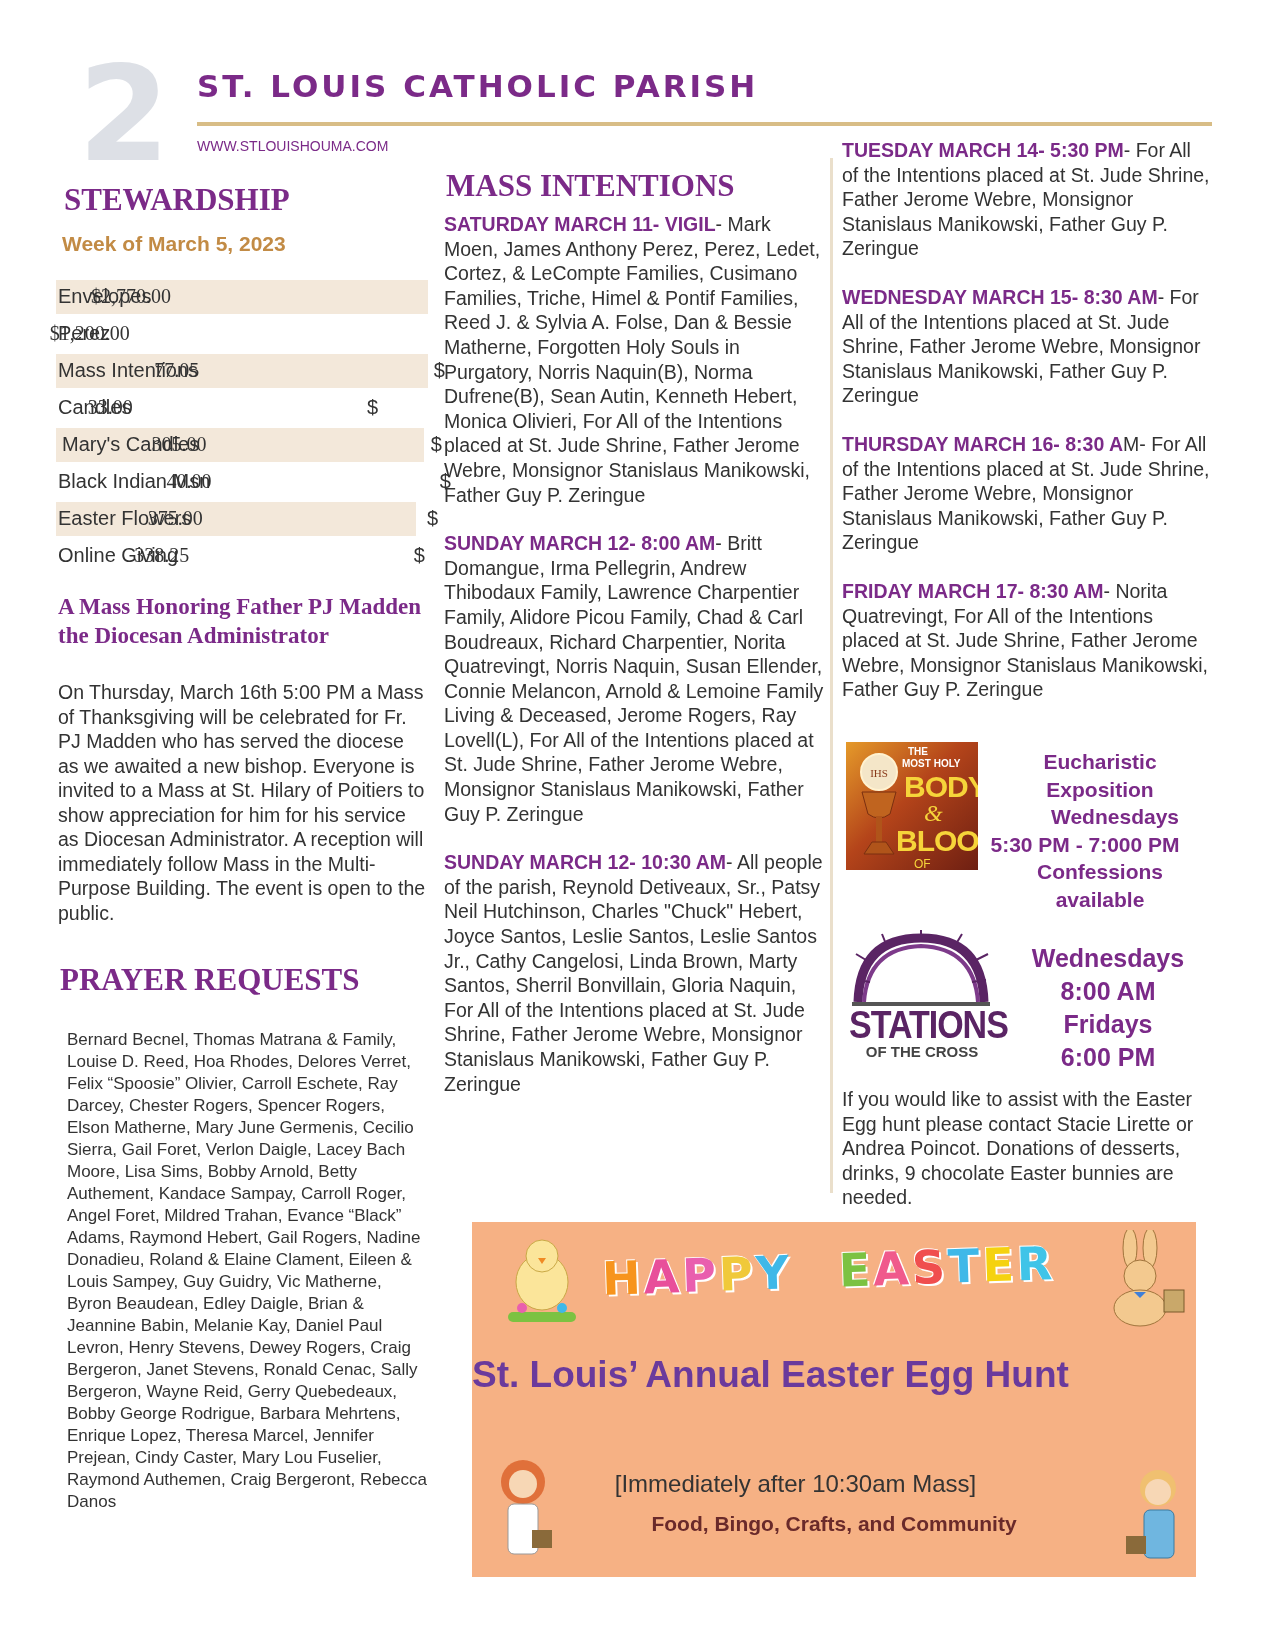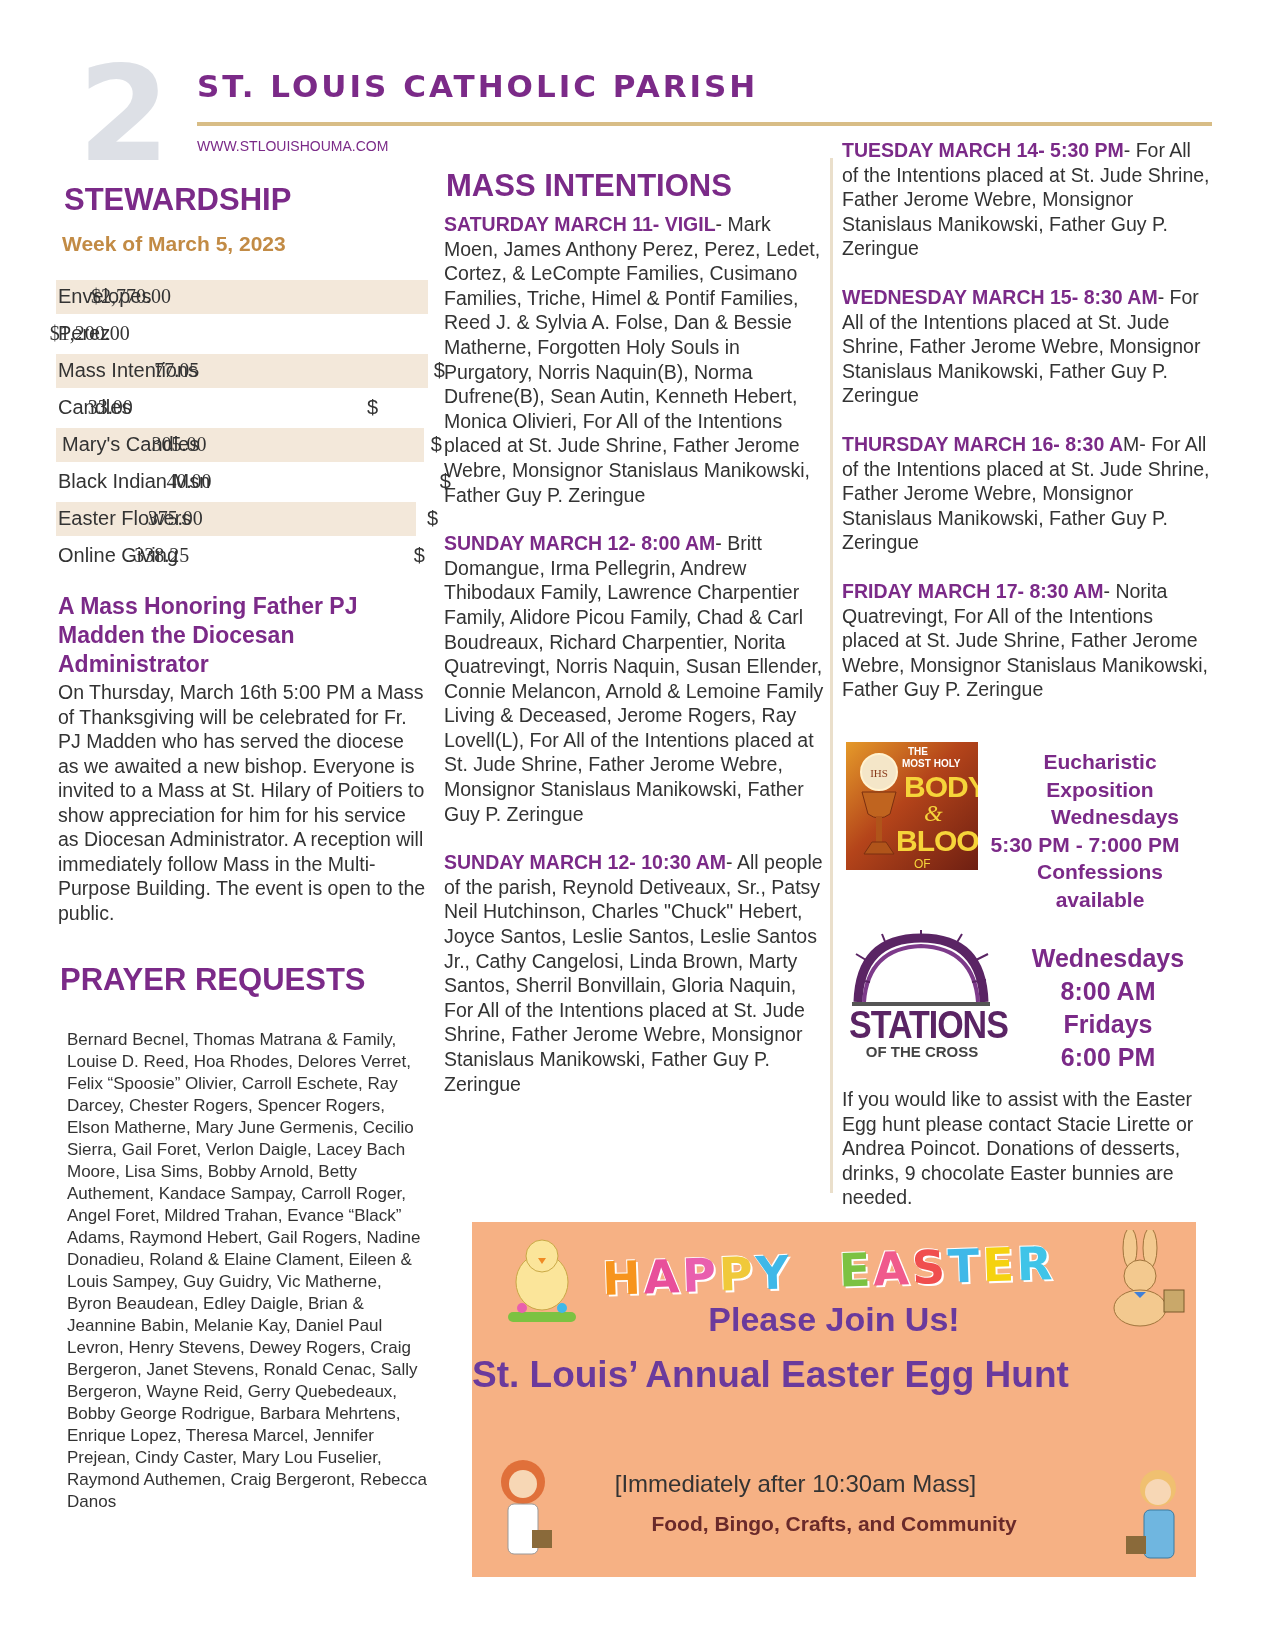--- a/index.html
+++ b/index.html
@@ -1,21 +1,21 @@
 <!DOCTYPE html>
 <html><head>
 <meta charset="utf-8">
 <style>
   html, body { margin:0; padding:0; background:#ffffff; }
   body { width:1275px; height:1650px; position:relative; overflow:hidden; font-family:"Liberation Sans", sans-serif; color:#3a3a3a; }
   .page-num { position:absolute; left:78px; top:48px; font-size:132px; font-weight:bold; color:#dde0e6; line-height:1; font-family:"DejaVu Sans", sans-serif; }
   .title { position:absolute; left:197px; top:68px; font-size:31px; font-weight:bold; letter-spacing:3px; color:#7b2a88; font-family:"DejaVu Sans", sans-serif; }
   .rule { position:absolute; left:197px; top:122px; width:1015px; height:4px; background:#d8bd86; }
   .url { position:absolute; left:197px; top:138px; font-size:14px; color:#7b2a88; }
-  .h1 { font-weight:bold; color:#7b2a88; font-family:Liberation Sans, sans-serif; }
+  .h1 { font-weight:bold; color:#7b2a88; font-family:Liberation Serif, serif; }
   .stew-title { position:absolute; left:64px; top:182px; font-size:31px; }
   .week { position:absolute; left:62px; top:232px; font-size:21px; font-weight:bold; color:#c28b45; }
   .stew-table { position:absolute; left:56px; top:278px; width:372px; }
   .stew-row { position:relative; height:37px; font-size:20px; line-height:37px; color:#333; }
   .stew-row.shade::before { content:""; position:absolute; left:0; top:2px; height:34px; background:#f3e8da; z-index:0; }
   .stew-row.s1::before { width:372px; } .stew-row.s2::before { width:372px; } .stew-row.s3::before { width:368px; } .stew-row.s4::before { width:360px; }
   .stew-row span { position:relative; z-index:1; }
   .stew-label { position:absolute; left:2px; }
   .stew-cur { position:absolute; left:232px; }
   .stew-amt { position:absolute; right:64px; text-align:center;font-family:Liberation Serif, serif; }
@@ -186,21 +186,20 @@
     <span style="color: rgb(247, 148, 29);">H</span><span style="color: rgb(232, 79, 154);">A</span><span style="color: rgb(233, 95, 174);">P</span><span style="color: rgb(240, 201, 58);">P</span><span style="color: rgb(63, 184, 232);">Y</span><span style="padding-left: 28px; color: rgb(255, 255, 255);"> </span><span style="color: rgb(124, 194, 66);">E</span><span style="color: rgb(240, 90, 140);">A</span><span style="color: rgb(240, 78, 78);">S</span><span style="color: rgb(63, 184, 232);">T</span><span style="color: rgb(245, 210, 15);">E</span><span style="color: rgb(63, 196, 232);">R</span>
   </div>
   <svg class="bunny" viewBox="0 0 90 100">
     <ellipse cx="32" cy="18" rx="7" ry="20" fill="#f3c98f" stroke="#a0743c"></ellipse>
     <ellipse cx="52" cy="18" rx="7" ry="20" fill="#f3c98f" stroke="#a0743c"></ellipse>
     <circle cx="42" cy="46" r="16" fill="#f3c98f" stroke="#a0743c"></circle>
     <ellipse cx="42" cy="78" rx="26" ry="18" fill="#f3c98f" stroke="#a0743c"></ellipse>
     <path d="M36 62 L48 62 L42 68 Z" fill="#3f7fd8"></path>
     <rect x="66" y="60" width="20" height="22" fill="#c9a86a" stroke="#7a5a2a"></rect>
   </svg>
-  <div class="b-join">Please Join Us!</div>
   <div class="b-event">St. Louis’ Annual Easter Egg Hunt</div>
   <div class="b-after">[Immediately after 10:30am Mass]</div>
   <div class="b-food">Food, Bingo, Crafts, and Community</div>
   <svg class="girl" viewBox="0 0 70 110">
     <circle cx="35" cy="30" r="22" fill="#e0703a"></circle>
     <circle cx="35" cy="32" r="14" fill="#f7d7b5"></circle>
     <rect x="20" y="52" width="30" height="50" rx="6" fill="#ffffff" stroke="#999"></rect>
     <rect x="44" y="78" width="20" height="18" fill="#8a6a3a"></rect>
   </svg>
   <svg class="boy" viewBox="0 0 70 105">

